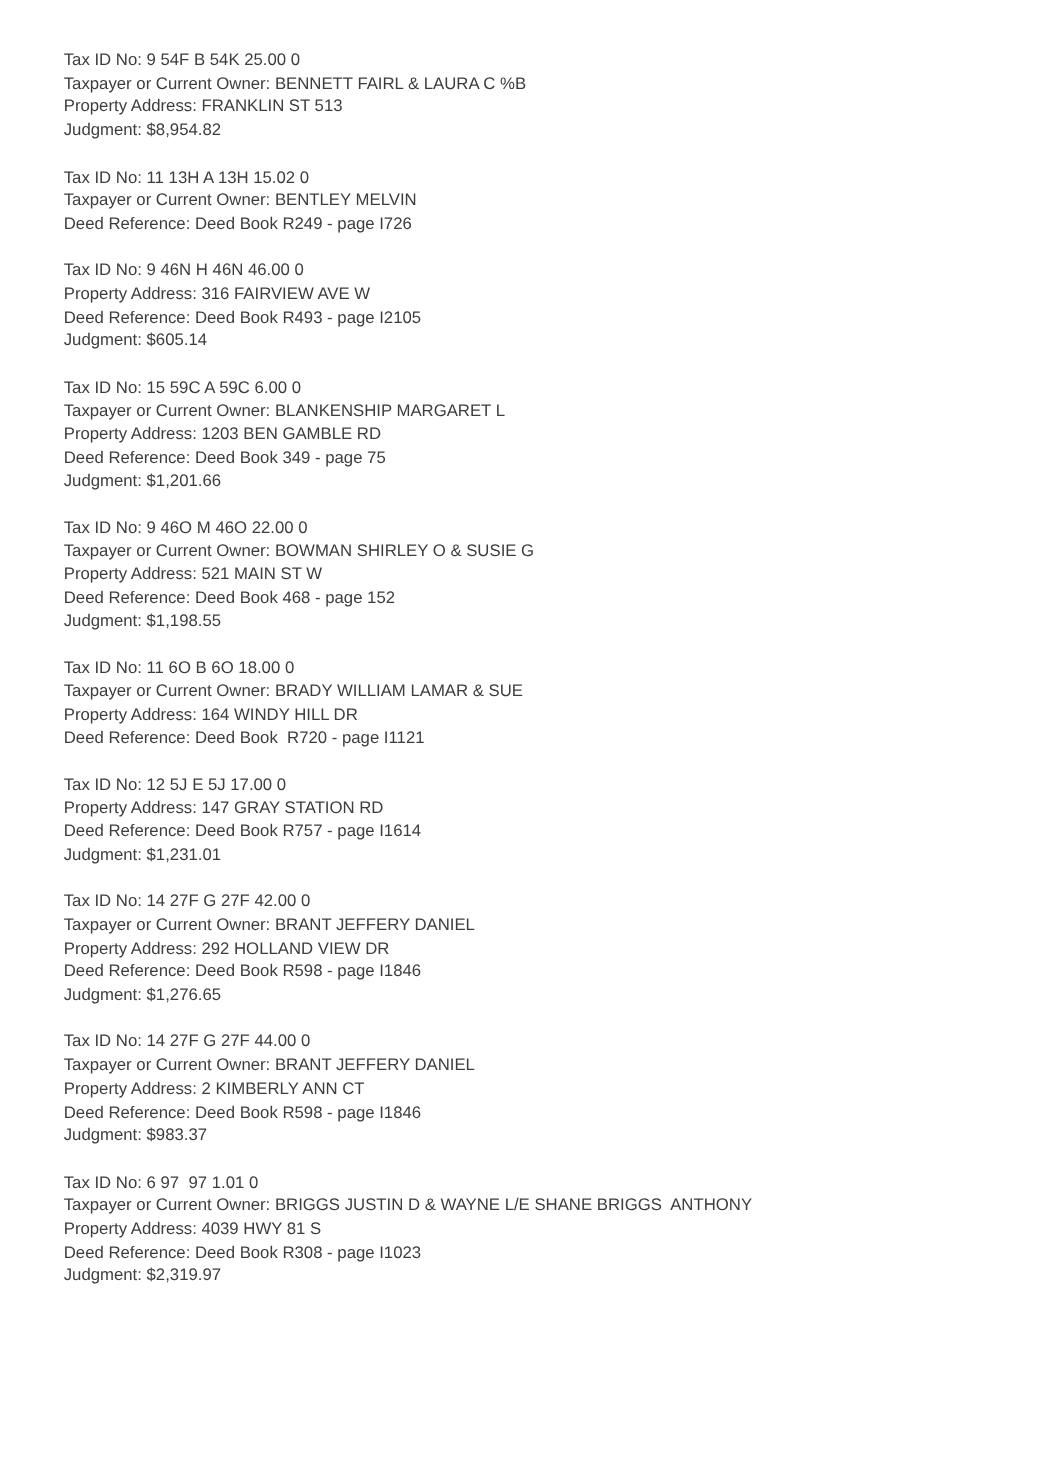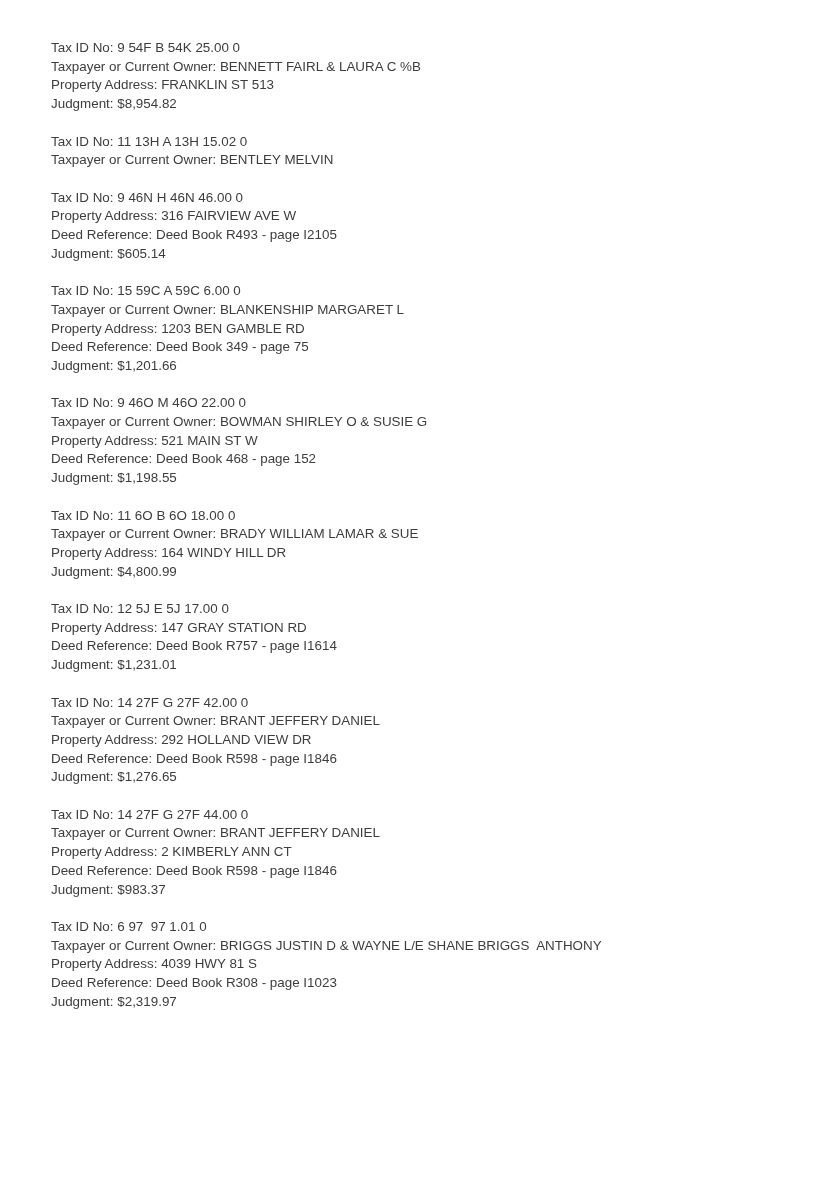--- a/index.html
+++ b/index.html
@@ -34,20 +34,21 @@
   <div class="record">
     <div class="line"><span>Tax ID No: </span><span>9 54F B 54K 25.00 0</span></div>
     <div class="line"><span>Taxpayer or Current Owner: </span><span>BENNETT FAIRL &amp; LAURA C %B</span></div>
     <div class="line"><span>Property Address: </span><span>FRANKLIN ST 513</span></div>
     <div class="line"><span>Judgment: </span><span>$8,954.82</span></div>
   </div>
 
   <div class="record">
     <div class="line"><span>Tax ID No: </span><span>11 13H A 13H 15.02 0</span></div>
     <div class="line"><span>Taxpayer or Current Owner: </span><span>BENTLEY MELVIN</span></div>
+    <div class="line"><span>Deed Reference: </span><span>Deed Book R249 - page I726</span></div>
   </div>
 
   <div class="record">
     <div class="line"><span>Tax ID No: </span><span>9 46N H 46N 46.00 0</span></div>
     <div class="line"><span>Property Address: </span><span>316 FAIRVIEW AVE W</span></div>
     <div class="line"><span>Deed Reference: </span><span>Deed Book R493 - page I2105</span></div>
     <div class="line"><span>Judgment: </span><span>$605.14</span></div>
   </div>
 
   <div class="record">
@@ -63,21 +64,21 @@
     <div class="line"><span>Taxpayer or Current Owner: </span><span>BOWMAN SHIRLEY O &amp; SUSIE G</span></div>
     <div class="line"><span>Property Address: </span><span>521 MAIN ST W</span></div>
     <div class="line"><span>Deed Reference: </span><span>Deed Book 468 - page 152</span></div>
     <div class="line"><span>Judgment: </span><span>$1,198.55</span></div>
   </div>
 
   <div class="record">
     <div class="line"><span>Tax ID No: </span><span>11 6O B 6O 18.00 0</span></div>
     <div class="line"><span>Taxpayer or Current Owner: </span><span>BRADY WILLIAM LAMAR &amp; SUE</span></div>
     <div class="line"><span>Property Address: </span><span>164 WINDY HILL DR</span></div>
-    <div class="line"><span>Judgment: </span><span>$4,800.99</span></div>
+    <div class="line"><span>Deed Reference: </span><span>Deed Book  R720 - page I1121</span></div>
   </div>
 
   <div class="record">
     <div class="line"><span>Tax ID No: </span><span>12 5J E 5J 17.00 0</span></div>
     <div class="line"><span>Property Address: </span><span>147 GRAY STATION RD</span></div>
     <div class="line"><span>Deed Reference: </span><span>Deed Book R757 - page I1614</span></div>
     <div class="line"><span>Judgment: </span><span>$1,231.01</span></div>
   </div>
 
   <div class="record">

